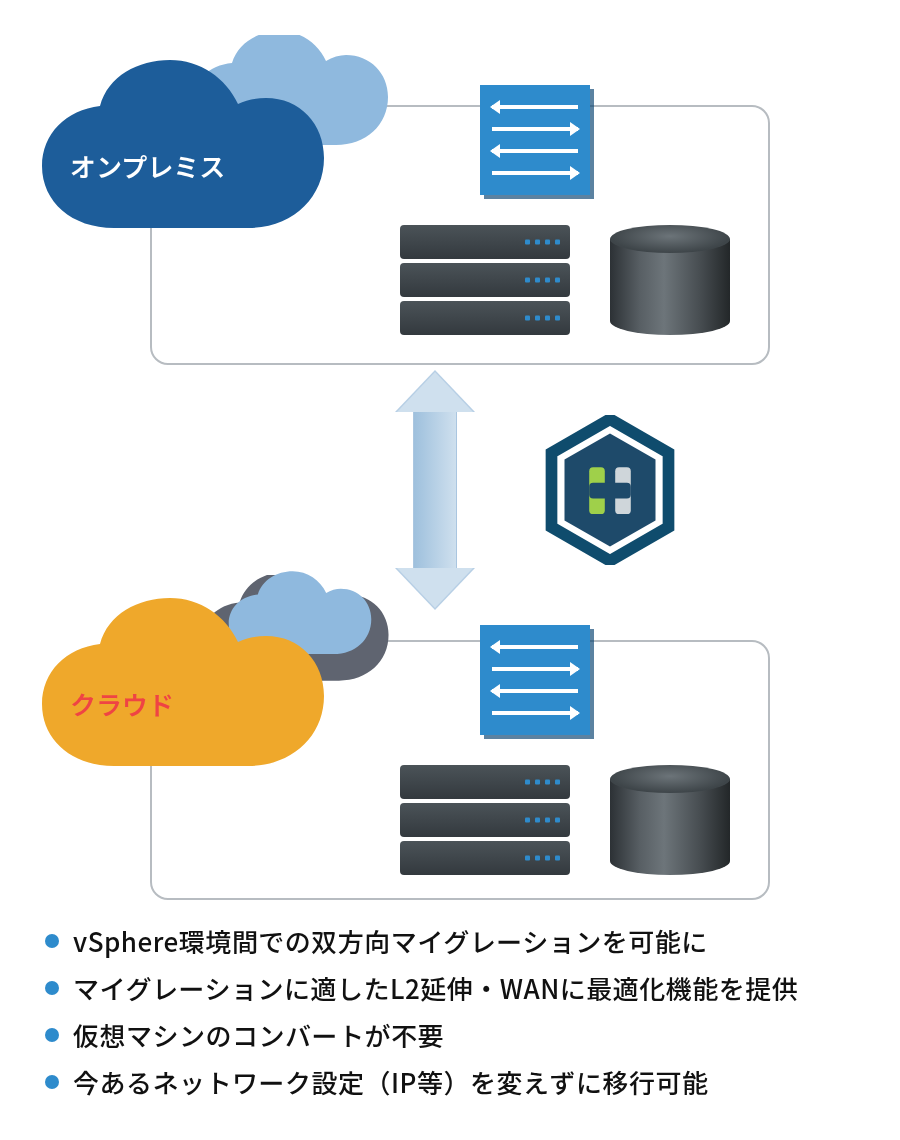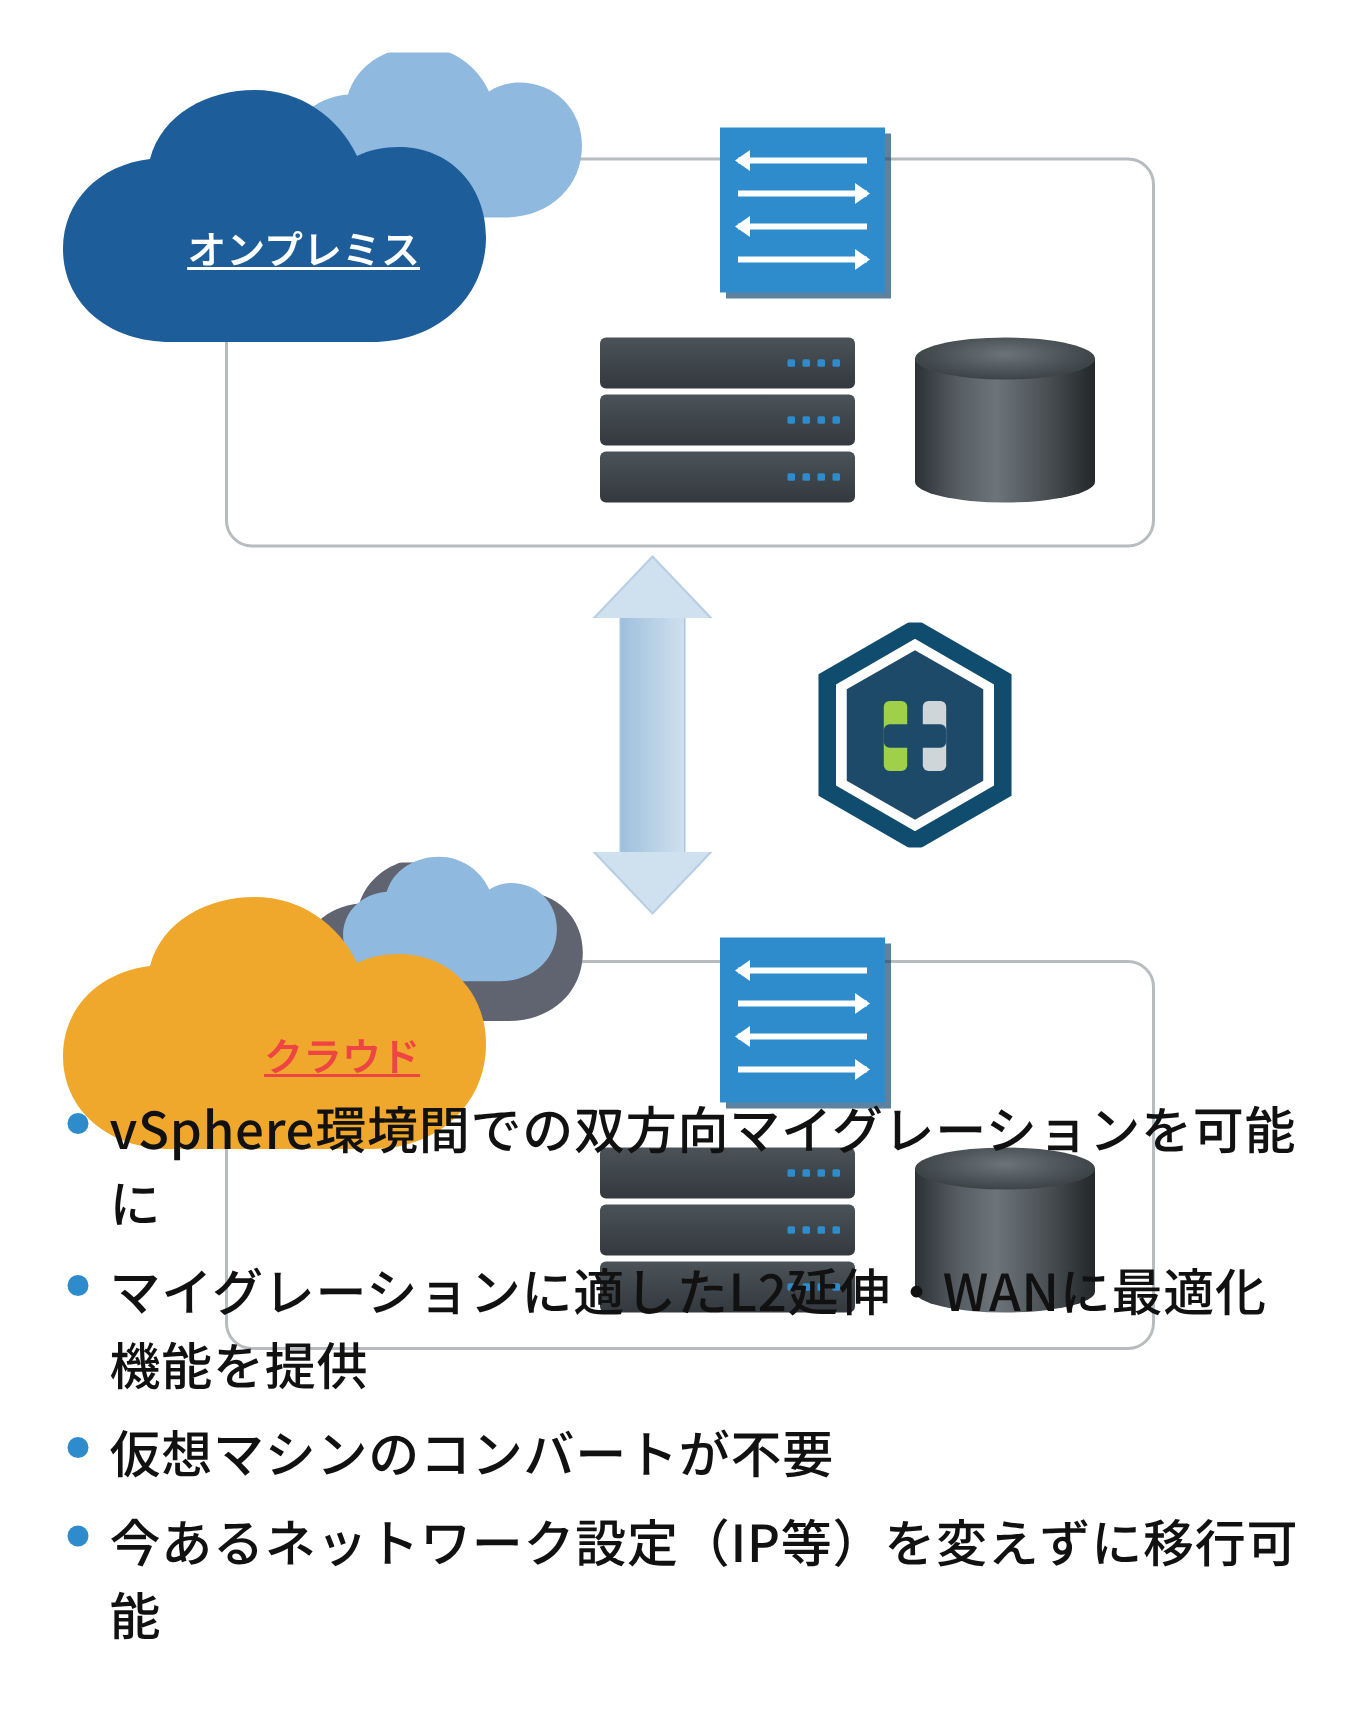--- a/index.html
+++ b/index.html
@@ -24,22 +24,21 @@
 
   
   .cloud-label-front, .cloud-label-back {
     position: absolute;
   }
   .cloud-label-text {
     position: absolute;
     color: #fff;
     font-weight: 600;
     font-size: 26px;
-    text-align: right;
-    text-decoration: underline;
+    text-align: left;
   }
 
   
   .switch-sq {
     position: absolute;
     width: 110px;
     height: 110px;
     background: #2e8bcc;
     box-shadow: 4px 4px 0 rgba(3,63,110,.65);
     display: grid;
@@ -112,21 +111,21 @@
   
   .hex-icon { position:absolute; width:130px; height:150px; }
 
   
   .bullets {
     position:absolute; left:45px; bottom:30px; right:30px;
     list-style:none; margin:0; padding:0;
   }
   .bullets li {
     position:relative; padding-left:28px; margin:10px 0;
-    font-size:34px; color:#111; letter-spacing:.5px; font-weight:500;
+    font-size:26px; color:#111; letter-spacing:.5px; font-weight:500;
   }
   .bullets li::before {
     content:""; position:absolute; left:0; top:.45em;
     width:14px; height:14px; border-radius:50%; background:#2e8bcc;
   }
 </style>
 </head>
 <body>
 
 <div class="canvas">

